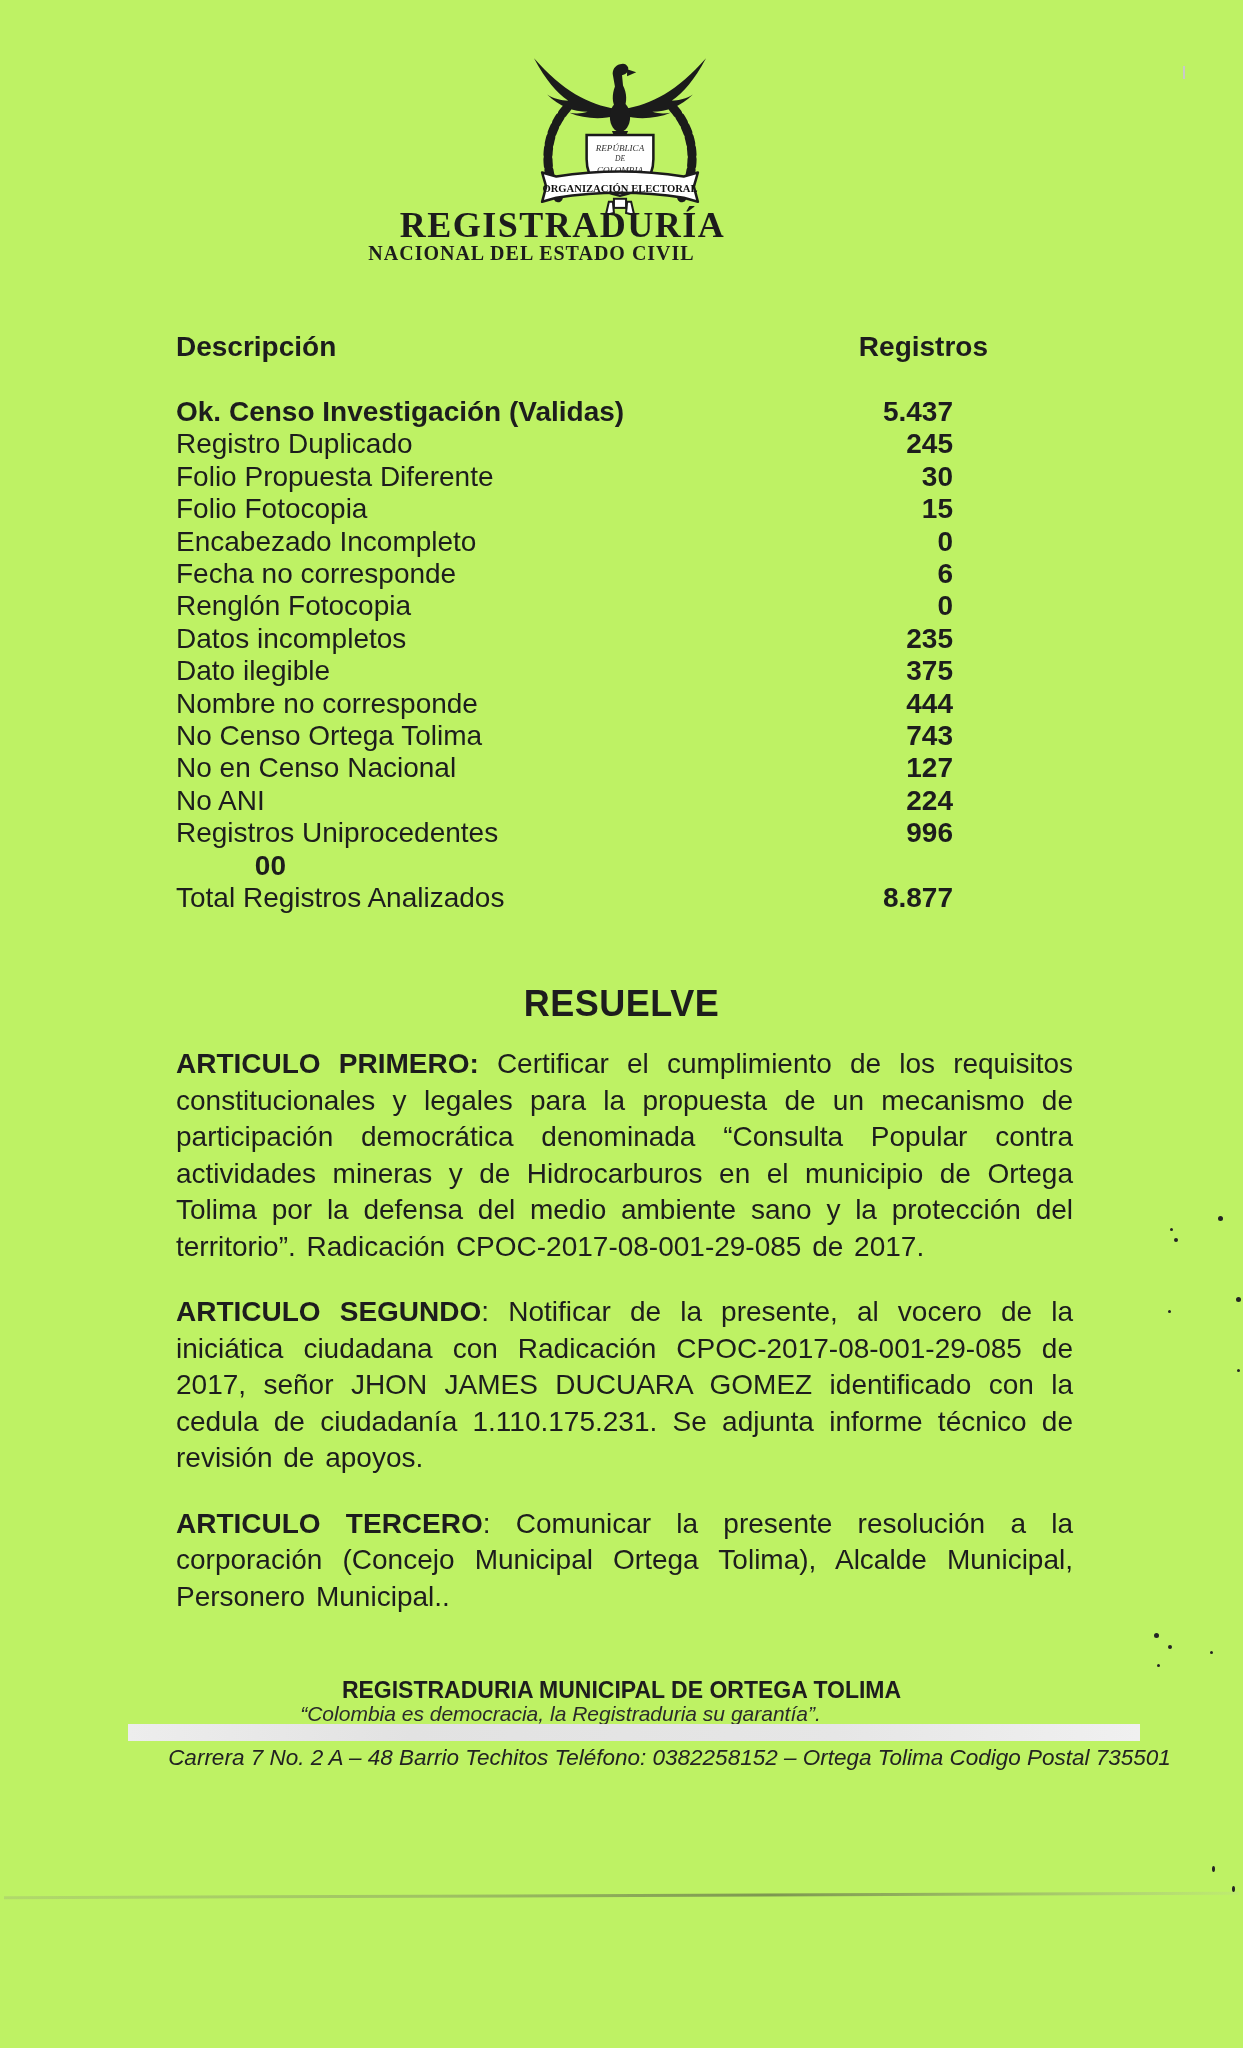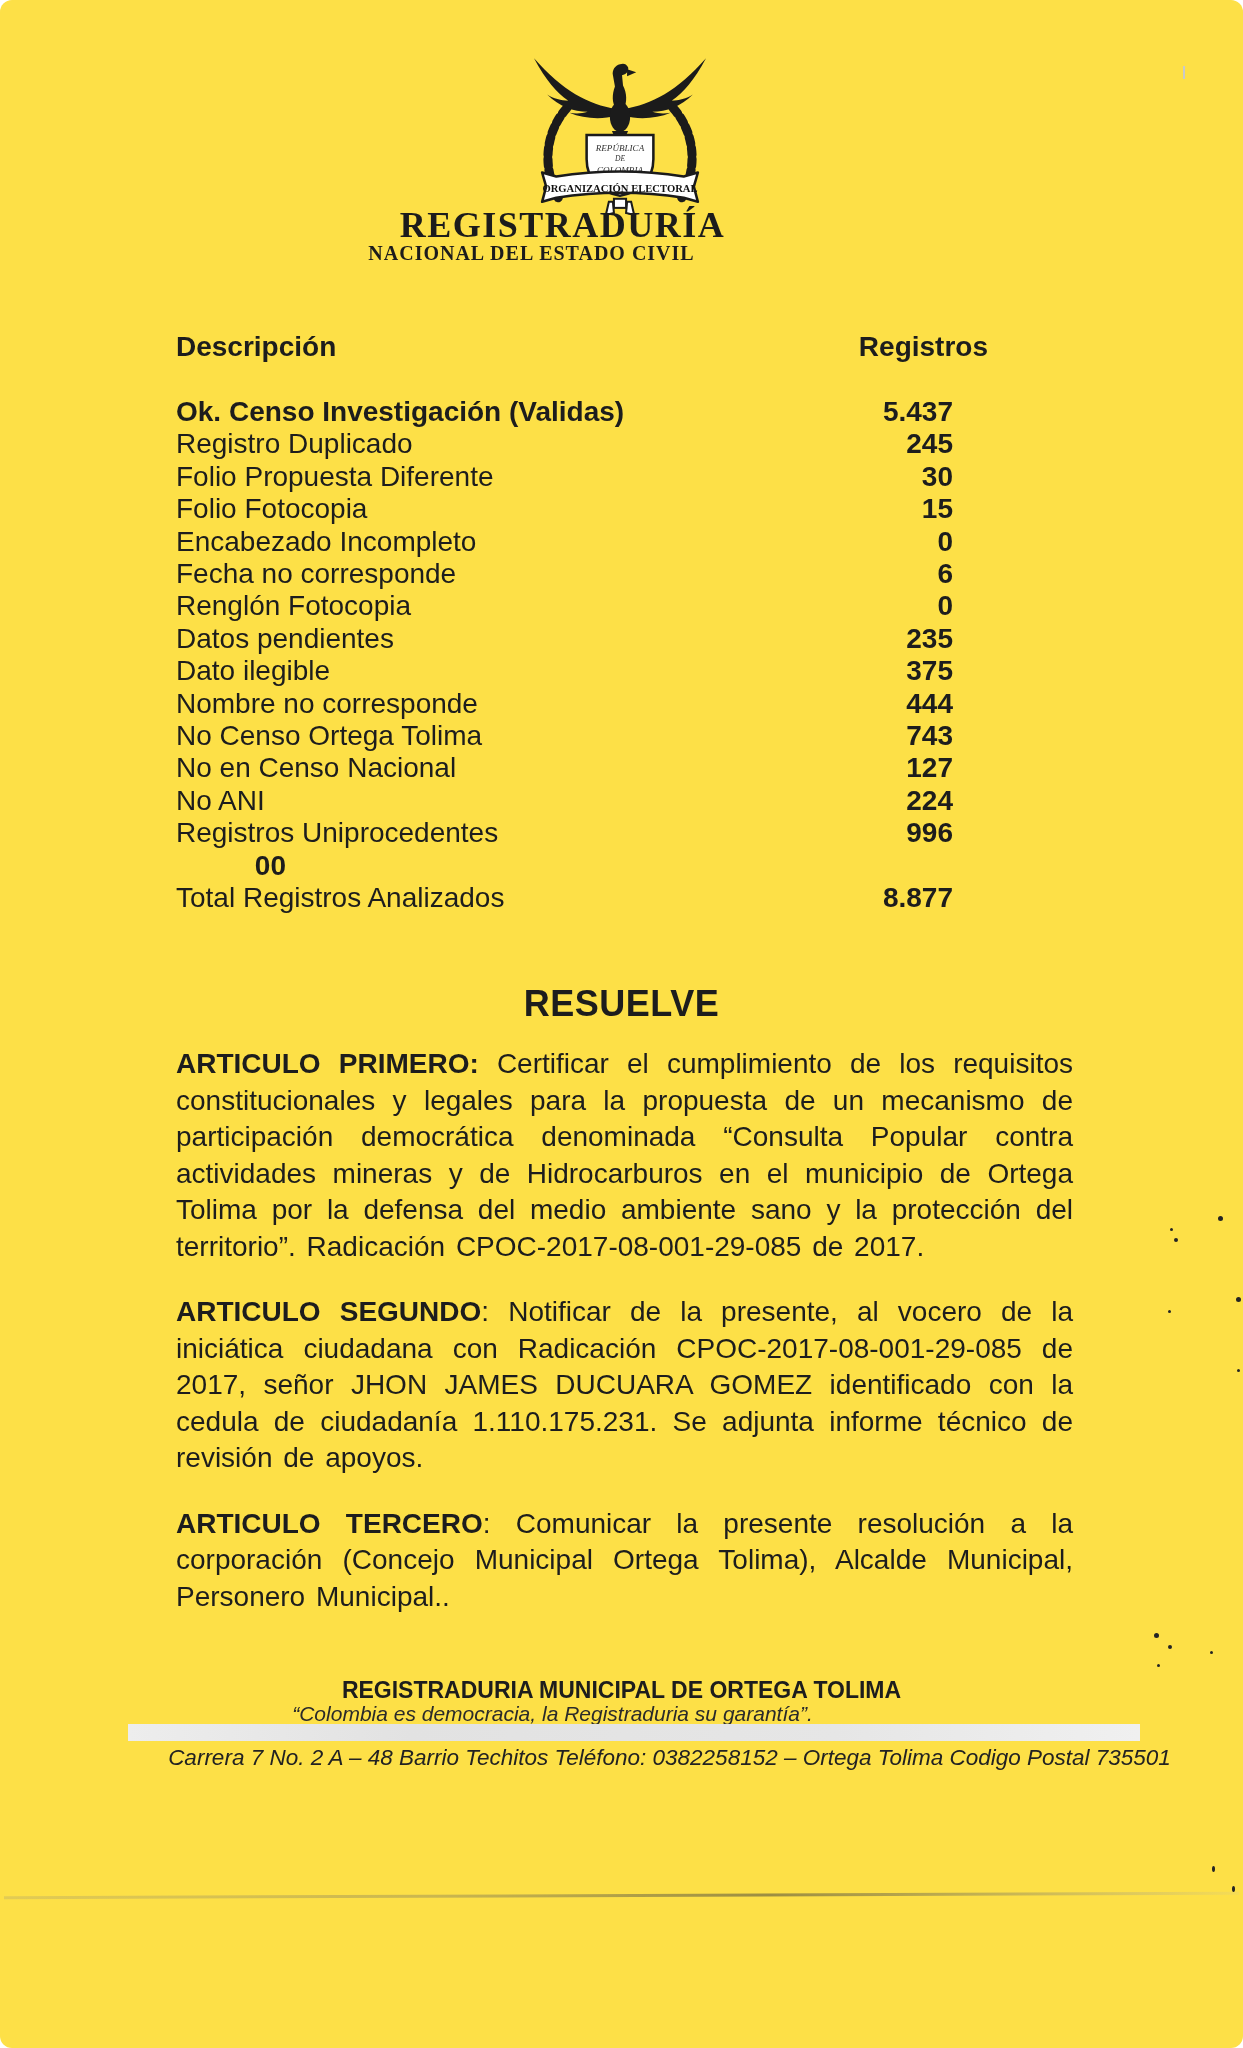--- a/index.html
+++ b/index.html
@@ -1,23 +1,22 @@
 <!DOCTYPE html>
 <html><head>
 <meta charset="utf-8">
 <style>
   html,body{margin:0;padding:0;background:#ffffff;}
   .page{
     position:relative;
     width:1243px;height:2048px;
-    background:#fde047;
+    background:#bef264;
     font-family:"Liberation Sans", sans-serif;
     color:#1d1d1d;
     overflow:hidden;
-    border-radius:12px;
   }
   
   .emblem{position:absolute;top:44px;left:501px;width:238px;height:174px;}
   .brand-title{
     position:absolute;top:204px;left:0;width:1125px;text-align:center;
     font-family:"Liberation Serif", serif;font-weight:bold;
     font-size:36px;letter-spacing:1.5px;color:#1c1c1c;
   }
   .brand-subtitle{
     position:absolute;top:242px;left:0;width:1063px;text-align:center;
@@ -45,21 +44,21 @@
     font-size:28px;line-height:36.5px;text-align:justify;
   }
   .articles p{margin:0 0 29px 0;word-spacing:3px;}
   .art-label{font-weight:bold;}
   
   .footer-office{
     position:absolute;top:1677px;left:0;width:1243px;text-align:center;
     font-size:23px;font-weight:bold;
   }
   .footer-slogan{
-    position:absolute;top:1702px;left:0;width:1105px;text-align:center;
+    position:absolute;top:1702px;left:8px;width:1105px;text-align:center;
     font-size:21px;font-style:italic;color:#2a2a2a;
   }
   .footer-band{
     position:absolute;top:1724px;left:128px;width:1012px;height:17px;
     background:linear-gradient(90deg,#ededed,#e2e2e2 28%,#e6e6e6 70%,#f0f0f0);
   }
   .footer-address{
     position:absolute;top:1745px;left:0;width:1243px;text-align:center;
     font-size:22.5px;font-style:italic;color:#222;padding-left:48px;
   }
@@ -145,21 +144,21 @@
       </div>
     <div class="trow">
         <span class="lbl">Fecha no corresponde</span>
         <span class="val">6</span>
       </div>
     <div class="trow">
         <span class="lbl">Renglón Fotocopia</span>
         <span class="val">0</span>
       </div>
     <div class="trow">
-        <span class="lbl">Datos pendientes</span>
+        <span class="lbl">Datos incompletos</span>
         <span class="val">235</span>
       </div>
     <div class="trow">
         <span class="lbl">Dato ilegible</span>
         <span class="val">375</span>
       </div>
     <div class="trow">
         <span class="lbl">Nombre no corresponde</span>
         <span class="val">444</span>
       </div>

